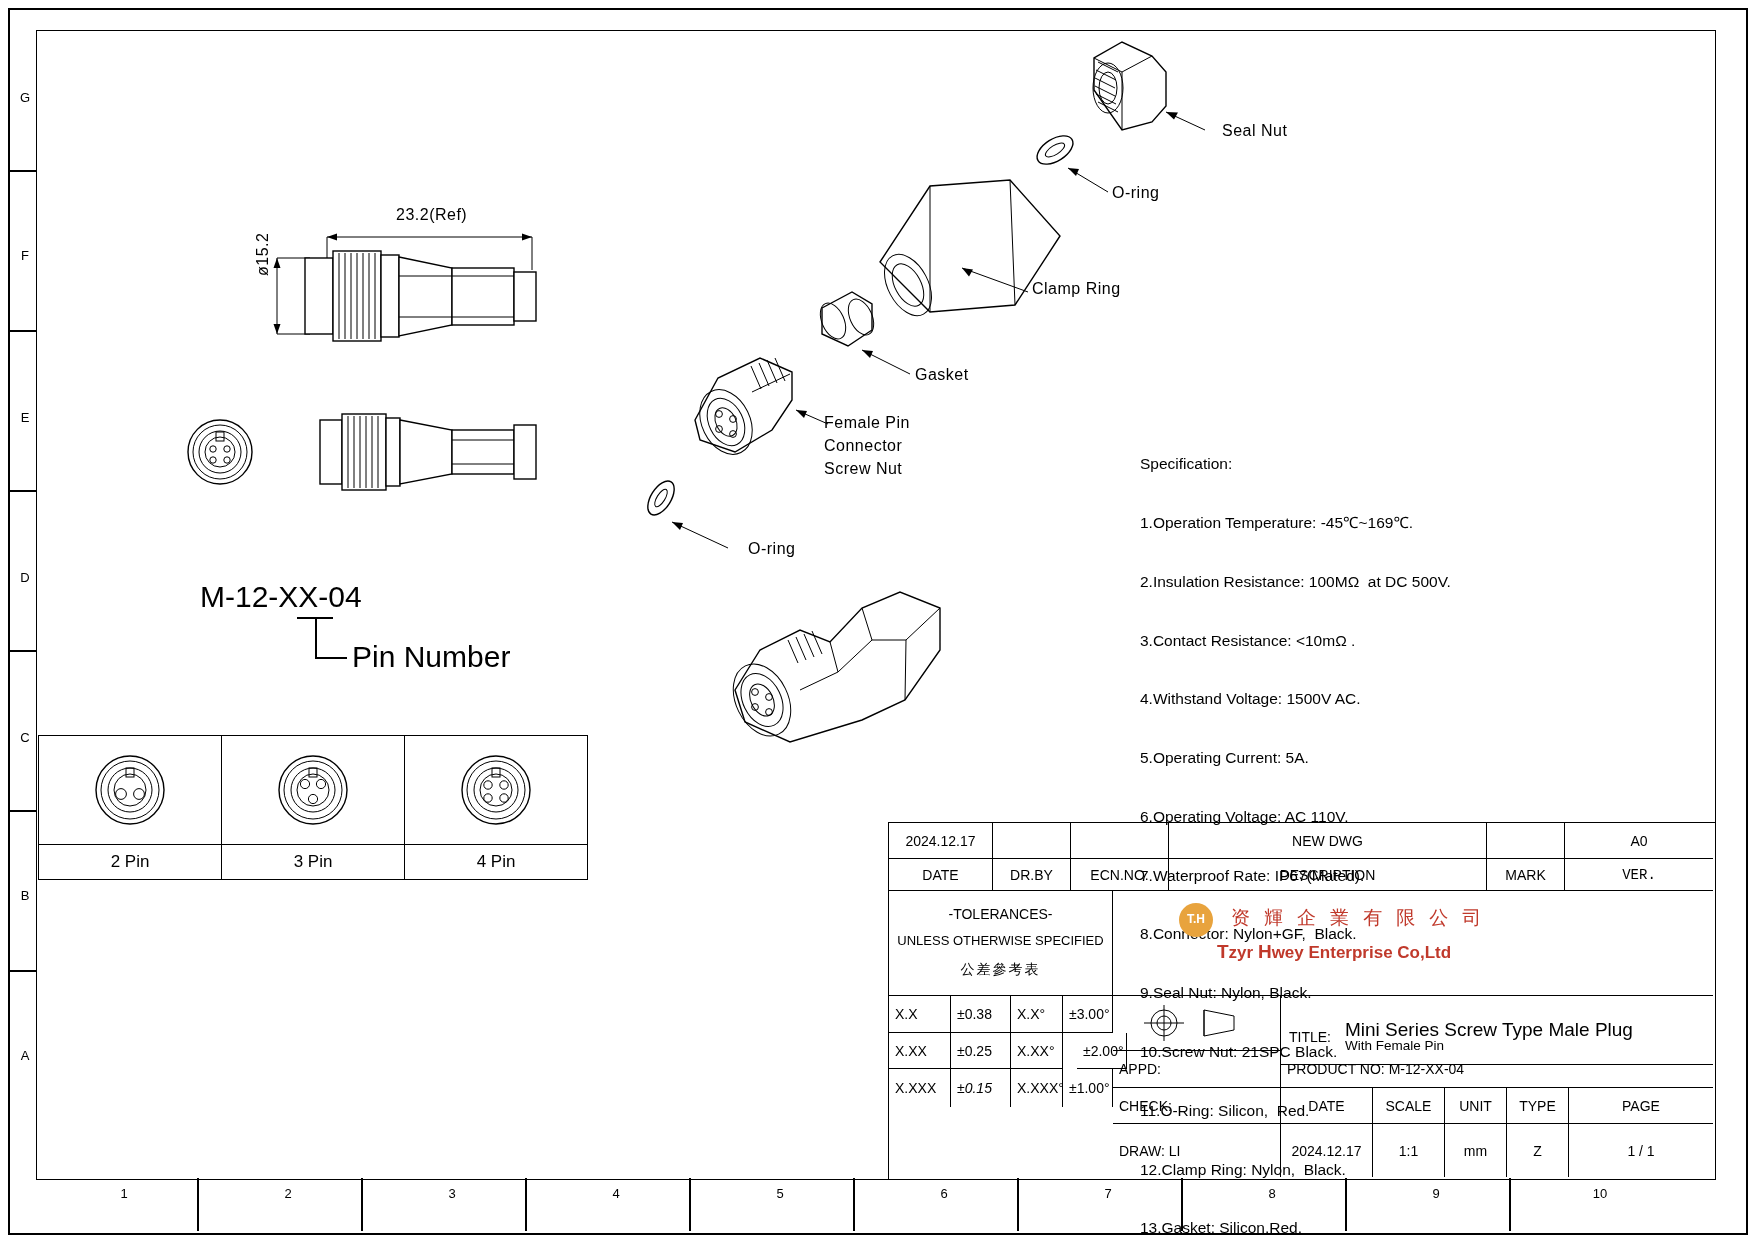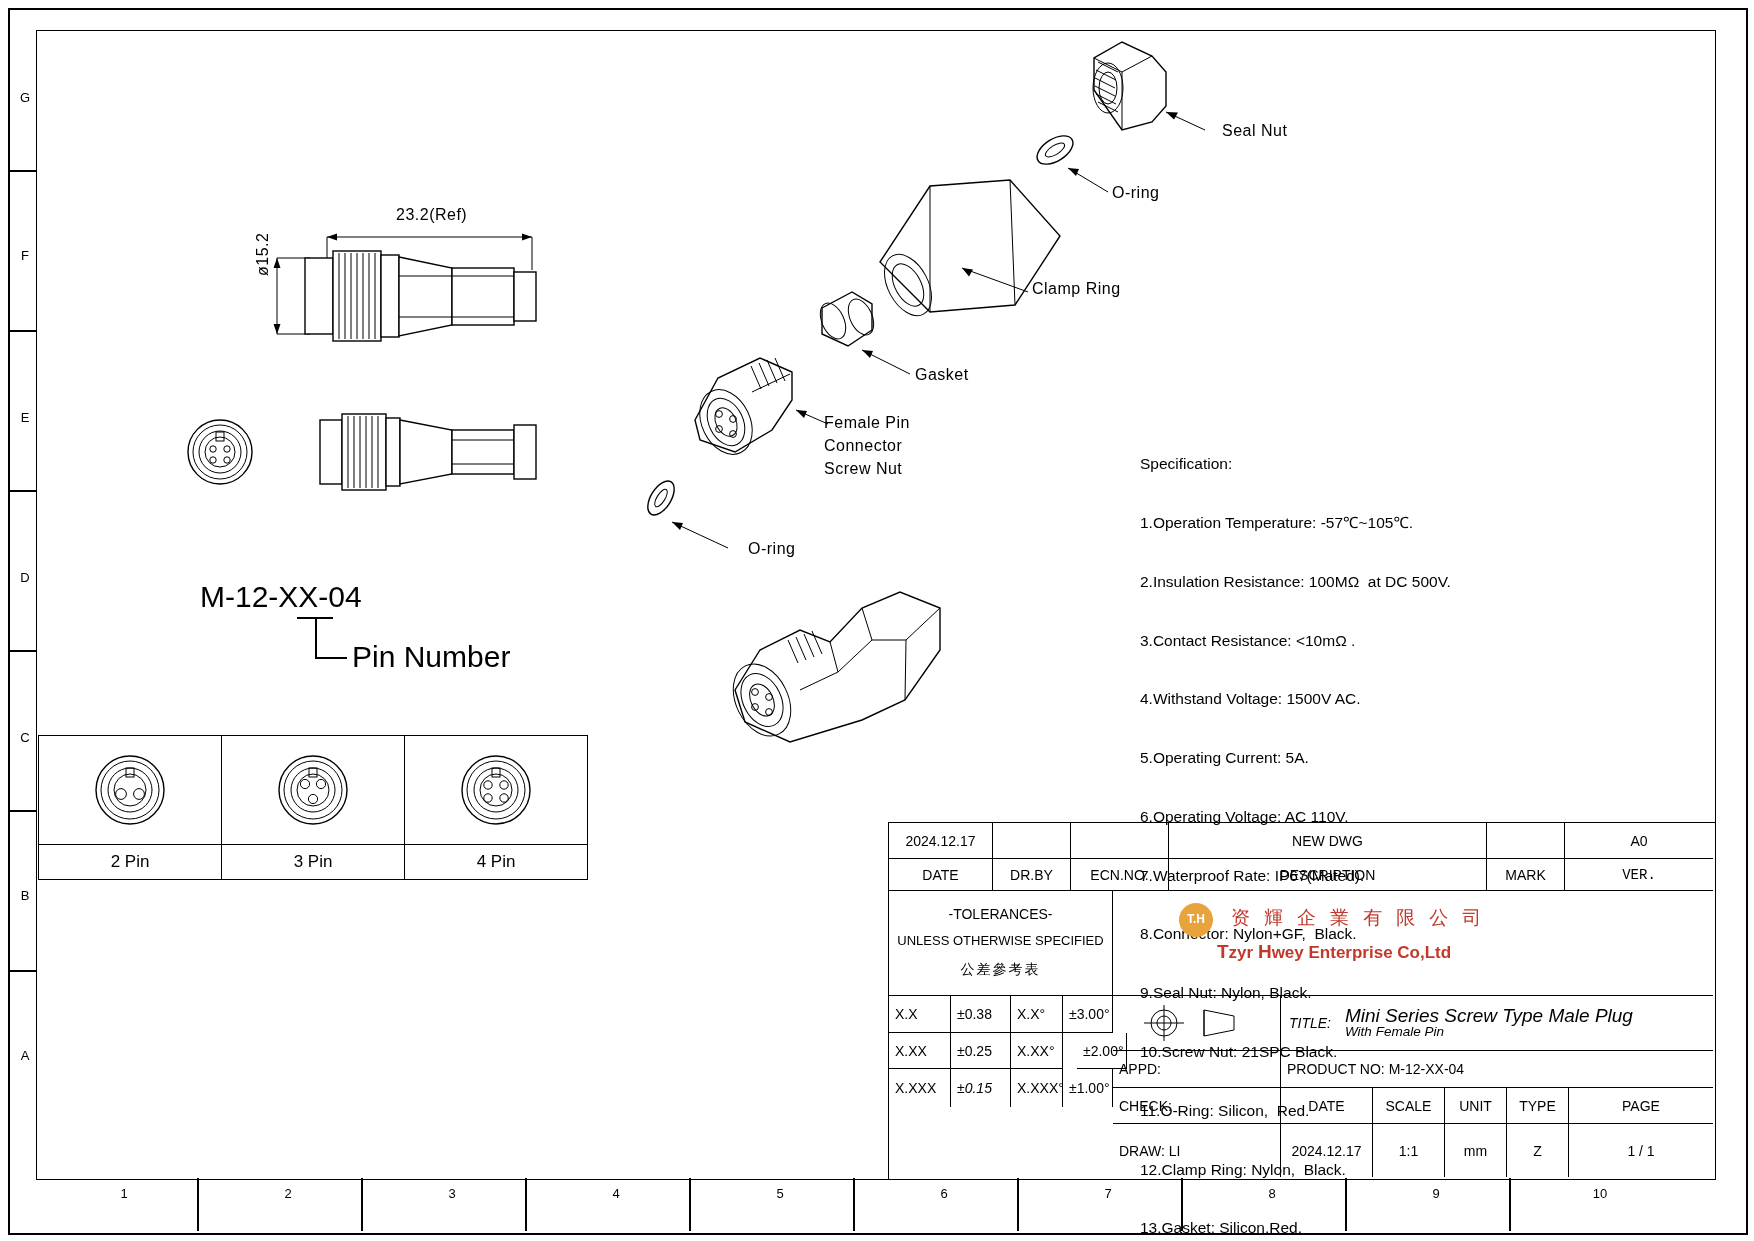--- a/index.html
+++ b/index.html
@@ -270,21 +270,21 @@
   <div class="lbl" style="left:748px;top:540px;">O-ring</div>
 
   <div id="pn-big">M-12-XX-04</div>
   <div id="pn-underline"></div>
   <div id="pn-leader-v"></div>
   <div id="pn-leader-h"></div>
   <div id="pin-number-lbl">Pin Number</div>
 
   <div id="spec">
     <div>Specification:</div>
-    <div>1.Operation Temperature: -57℃~105℃.</div>
+    <div>1.Operation Temperature: -45℃~169℃.</div>
     <div>2.Insulation Resistance: 100MΩ  at DC 500V.</div>
     <div>3.Contact Resistance: &lt;10mΩ .</div>
     <div>4.Withstand Voltage: 1500V AC.</div>
     <div>5.Operating Current: 5A.</div>
     <div>6.Operating Voltage: AC 110V.</div>
     <div>7.Waterproof Rate: IP67(Mated).</div>
     <div>8.Connector: Nylon+GF,  Black.</div>
     <div>9.Seal Nut: Nylon, Black.</div>
     <div>10.Screw Nut: 21SPC Black.</div>
     <div>11.O-Ring: Silicon,  Red.</div>
@@ -381,21 +381,21 @@
       <svg width="150" height="42" viewBox="0 0 150 42">
         <circle cx="42" cy="21" r="13" class="thin"></circle>
         <circle cx="42" cy="21" r="7" class="thin"></circle>
         <line x1="22" y1="21" x2="62" y2="21" class="thin"></line>
         <line x1="42" y1="3" x2="42" y2="39" class="thin"></line>
         <path d="M82,8 L112,14 L112,28 L82,34 Z" class="thin"></path>
         <line x1="82" y1="8" x2="82" y2="34" class="thin"></line>
       </svg>
     </div>
 
-    <div class="cell" style="left:392px;top:173px;width:432px;height:55px;border-right:none;display:block;padding:0;font-style:italic;">
+    <div class="cell" style="left:392px;top:187px;width:432px;height:55px;border-right:none;display:block;padding:0;">
       <div style="position:absolute;left:8px;top:19px;font-size:14px;">TITLE:</div>
       <div style="position:absolute;left:64px;top:9px;font-size:19px;">Mini Series Screw Type Male Plug</div>
       <div style="position:absolute;left:64px;top:28px;font-size:13.5px;">With Female Pin</div>
     </div>
 
     <div class="cell" style="left:0;top:173px;width:62px;height:37px;">X.X</div>
     <div class="cell" style="left:62px;top:173px;width:60px;height:37px;">±0.38</div>
     <div class="cell" style="left:122px;top:173px;width:52px;height:37px;">X.X°</div>
     <div class="cell" style="left:174px;top:173px;width:50px;height:37px;">±3.00°</div>
 

